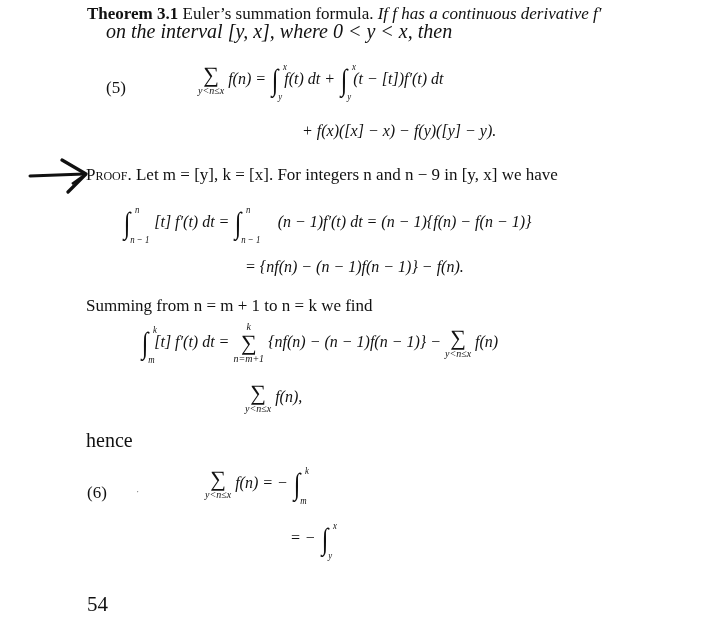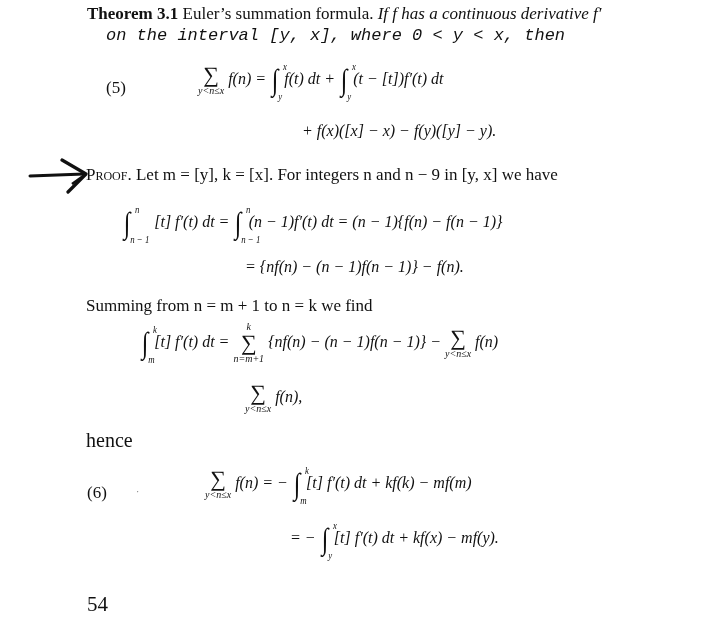--- a/index.html
+++ b/index.html
@@ -18,21 +18,21 @@
   .eqn { font-size:16px; }
 </style>
 </head>
 <body>
 
 <div class="abs" style="left:87px;top:4px;font-size:17px;">
   <b>Theorem 3.1</b>
   <span>Euler’s summation formula.</span>
   <i>If f has a continuous derivative f′</i>
 </div>
-<div class="abs it" style="left:106px;top:26px;font-size:17px;font-family:Liberation Mono, monospace;">on the interval [y, x], where 0 &lt; y &lt; x, then</div>
+<div class="abs it" style="left:106px;top:20px;font-size:20px;">on the interval [y, x], where 0 &lt; y &lt; x, then</div>
 
 <div class="abs" style="left:106px;top:78px;">(5)</div>
 <div class="abs eqn it" style="left:198px;top:64px;">
   <span class="sum"><span class="sig">∑</span><span class="sub">y&lt;n≤x</span></span>
   <span>f(n) =</span>
   <span class="int">∫<span class="lim" style="left:14px;top:-4px;">x</span><span class="lim" style="left:8px;top:26px;">y</span></span>
   <span>f(t) dt +</span>
   <span class="int">∫<span class="lim" style="left:14px;top:-4px;">x</span><span class="lim" style="left:8px;top:26px;">y</span></span>
   <span>(t − [t])f′(t) dt</span>
 </div>
@@ -46,21 +46,21 @@
 
 <div class="abs" style="left:86px;top:165px;font-size:17px;">
   <span class="sc">Proof.</span>
   <span>Let m = [y], k = [x]. For integers n and n − 9 in [y, x] we have</span>
 </div>
 
 <div class="abs eqn it" style="left:122px;top:208px;">
   <span class="int">∫<span class="lim" style="left:14px;top:-4px;">n</span><span class="lim" style="left:8px;top:26px;">n − 1</span></span>
   <span style="margin-left:18px">[t] f′(t) dt =</span>
   <span class="int">∫<span class="lim" style="left:14px;top:-4px;">n</span><span class="lim" style="left:8px;top:26px;">n − 1</span></span>
-  <span style="margin-left:1px">(n − 1)f′(t) dt = (n − 1){f(n) − f(n − 1)}</span>
+  <span style="margin-left:30px">(n − 1)f′(t) dt = (n − 1){f(n) − f(n − 1)}</span>
 </div>
 <div class="abs eqn it" style="left:245px;top:258px;">= {nf(n) − (n − 1)f(n − 1)} − f(n).</div>
 
 <div class="abs" style="left:86px;top:296px;font-size:17px;">Summing from n = m + 1 to n = k we find</div>
 
 <div class="abs eqn it" style="left:140px;top:322px;">
   <span class="int">∫<span class="lim" style="left:14px;top:-4px;">k</span><span class="lim" style="left:8px;top:26px;">m</span></span>
   <span>[t] f′(t) dt =</span>
   <span class="sum"><span class="sup">k</span><span class="sig">∑</span><span class="sub">n=m+1</span></span>
   <span>{nf(n) − (n − 1)f(n − 1)} −</span>
@@ -73,21 +73,19 @@
 </div>
 
 <div class="abs" style="left:86px;top:429px;font-size:20px;">hence</div>
 
 <div class="abs" style="left:87px;top:483px;">(6)</div>
 <div class="abs" style="left:136px;top:486px;font-size:10px;color:#777;">·</div>
 <div class="abs eqn it" style="left:205px;top:468px;">
   <span class="sum"><span class="sig">∑</span><span class="sub">y&lt;n≤x</span></span>
   <span>f(n) = −</span>
   <span class="int">∫<span class="lim" style="left:14px;top:-4px;">k</span><span class="lim" style="left:8px;top:26px;">m</span></span>
-  <span>[t] f′(t) dt + kf(k) − mf(m)</span>
 </div>
 <div class="abs eqn it" style="left:290px;top:524px;">
   <span>= −</span>
   <span class="int">∫<span class="lim" style="left:14px;top:-4px;">x</span><span class="lim" style="left:8px;top:26px;">y</span></span>
-  <span>[t] f′(t) dt + kf(x) − mf(y).</span>
 </div>
 
 <div class="abs" style="left:87px;top:592px;font-size:21px;">54</div>
 
 </body></html>

